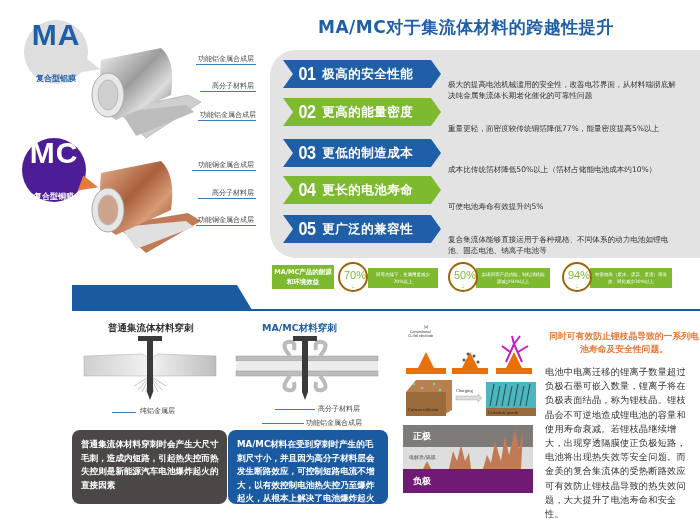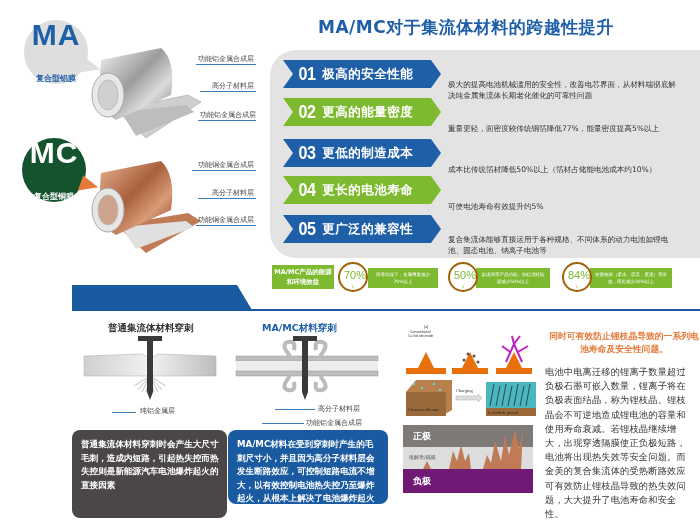--- a/index.html
+++ b/index.html
@@ -8,21 +8,21 @@
   .abs { position: absolute; }
 
   
   .bubble { position: absolute; border-radius: 50%; display: flex; flex-direction: column; align-items: center; justify-content: space-between; }
   .bubble .big { font-family: "Liberation Sans", sans-serif; font-weight: bold; font-size: 30px; line-height: 30px; letter-spacing: 1px; }
   .bubble .small { font-weight: bold; font-size: 8px; margin-top: 3px; }
   .bubble-ma { left: 24px; top: 20px; width: 64px; height: 64px; background: #dedede; }
   .bubble-ma .big { color: #1f5fa8; }
   .bubble-ma .small { color: #1f5fa8; }
   .bubble-ma::after { content: ""; position: absolute; right: -12px; bottom: 8px; border-left: 18px solid #dedede; border-top: 6px solid transparent; border-bottom: 10px solid transparent; transform: rotate(20deg); }
-  .bubble-mc { left: 22px; top: 138px; width: 64px; height: 64px; background: #14532d; }
+  .bubble-mc { left: 22px; top: 138px; width: 64px; height: 64px; background: #4c1d95; }
   .bubble-mc .big { color: #fff; }
   .bubble-mc .small { color: #fff; }
   .bubble-mc::after { content: ""; position: absolute; right: -12px; bottom: 8px; border-left: 18px solid #e67a3a; border-top: 6px solid transparent; border-bottom: 10px solid transparent; transform: rotate(20deg); }
 
   .roll { position: absolute; }
   .layer-label { position: absolute; font-size: 7px; color: #444; white-space: nowrap; }
   .leader { position: absolute; border-top: 1px solid #3a7cc0; }
 
   
   .title { position: absolute; left: 318px; top: 16px; font-size: 17px; font-weight: bold; color: #1f5fa8; letter-spacing: 0.5px; white-space: nowrap; }
@@ -46,21 +46,21 @@
 
   
   .band { position: absolute; left: 72px; top: 285px; width: 180px; height: 25px; background: #1a5aa0; clip-path: polygon(0 0, 165px 0, 180px 100%, 0 100%); }
   .band-line { position: absolute; left: 72px; top: 309px; width: 628px; height: 2px; background: #1a5aa0; }
 
   
   .sub-title { position: absolute; font-size: 9.5px; font-weight: bold; white-space: nowrap; }
   .plate { position: absolute; }
   .small-label { position: absolute; font-size: 7px; color: #444; white-space: nowrap; }
   .textbox { position: absolute; border-radius: 8px; color: #fff; font-weight: bold; font-size: 8.6px; line-height: 13.5px; padding: 8px 8px 6px 9px; }
-  .textbox.dark { left: 72px; top: 430px; width: 155px; height: 88px; background: #4a4746; }
+  .textbox.dark { left: 72px; top: 430px; width: 155px; height: 74px; background: #4a4746; }
   .textbox.blue { left: 228px; top: 430px; width: 160px; height: 74px; background: #1a5aa0; }
 
   
   .dendrite-title { position: absolute; left: 548px; top: 330px; width: 152px; text-align: center; color: #e67a3a; font-weight: bold; font-size: 8.8px; line-height: 13px; }
   .dendrite-body { position: absolute; left: 545px; top: 365px; width: 150px; font-size: 9.2px; line-height: 14.2px; color: #333; letter-spacing: 0.2px; }
   .layers { position: absolute; left: 403px; top: 425px; width: 130px; }
   .lyr { position: absolute; left: 0; width: 130px; }
   .lyr-label { position: absolute; color: #fff; font-weight: bold; font-size: 9px; left: 10px; }
 </style>
 </head>
@@ -173,21 +173,21 @@
 </div>
 
 <div class="stat-bar" style="left:476px;top:268px;width:74px;">实现同等产品功能，制程消耗能源减少50%以上</div>
 <div class="stat-circle" style="left:448px;top:262px;">
   <span>50%</span>
   <span class="arrow">↓</span>
 </div>
 
 <div class="stat-bar" style="left:590px;top:268px;width:82px;">有害物质（废水、废弃、废渣）等排放，同比减少30%以上</div>
 <div class="stat-circle" style="left:562px;top:262px;">
-  <span>84%</span>
+  <span>94%</span>
   <span class="arrow">↓</span>
 </div>
 
 <div class="band"></div>
 <div class="band-line"></div>
 
 <div class="sub-title" style="left:108px;top:322px;color:#333;">普通集流体材料穿刺</div>
 <div class="sub-title" style="left:262px;top:322px;color:#1f5fa8;">MA/MC材料穿刺</div>
 
 <svg class="plate" style="left:80px;top:334px;" width="140" height="72" viewBox="0 0 140 72">

